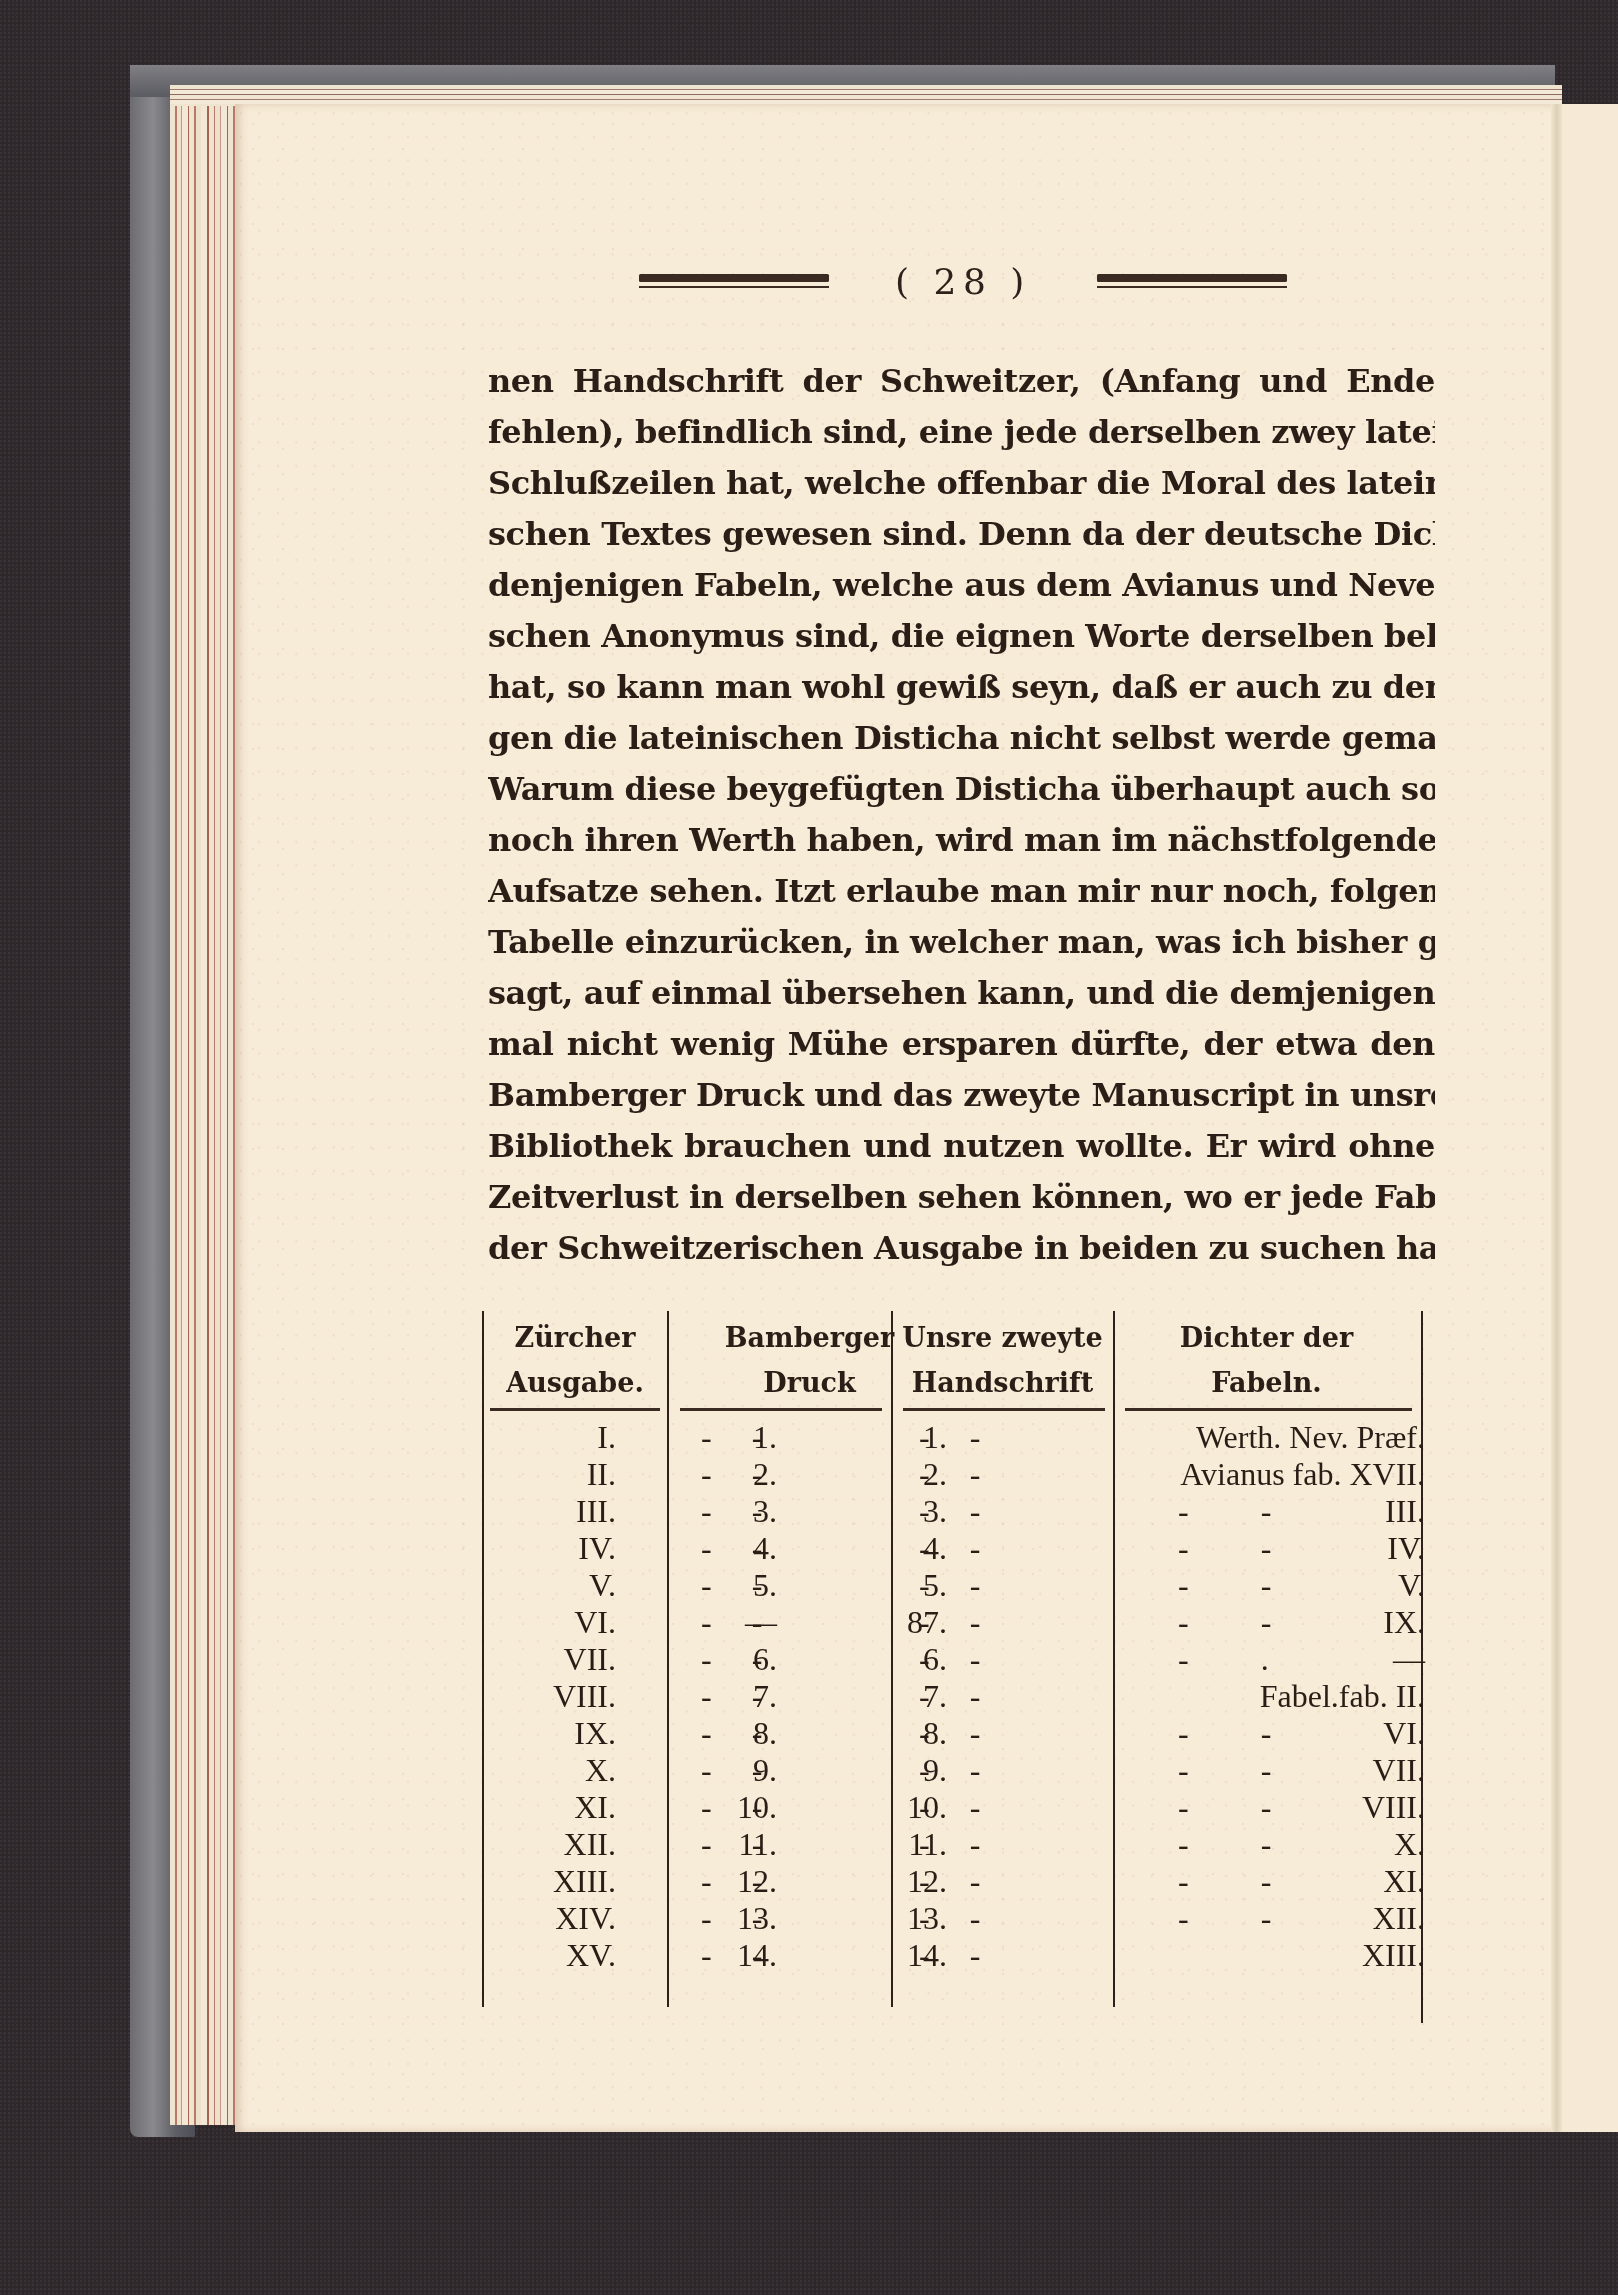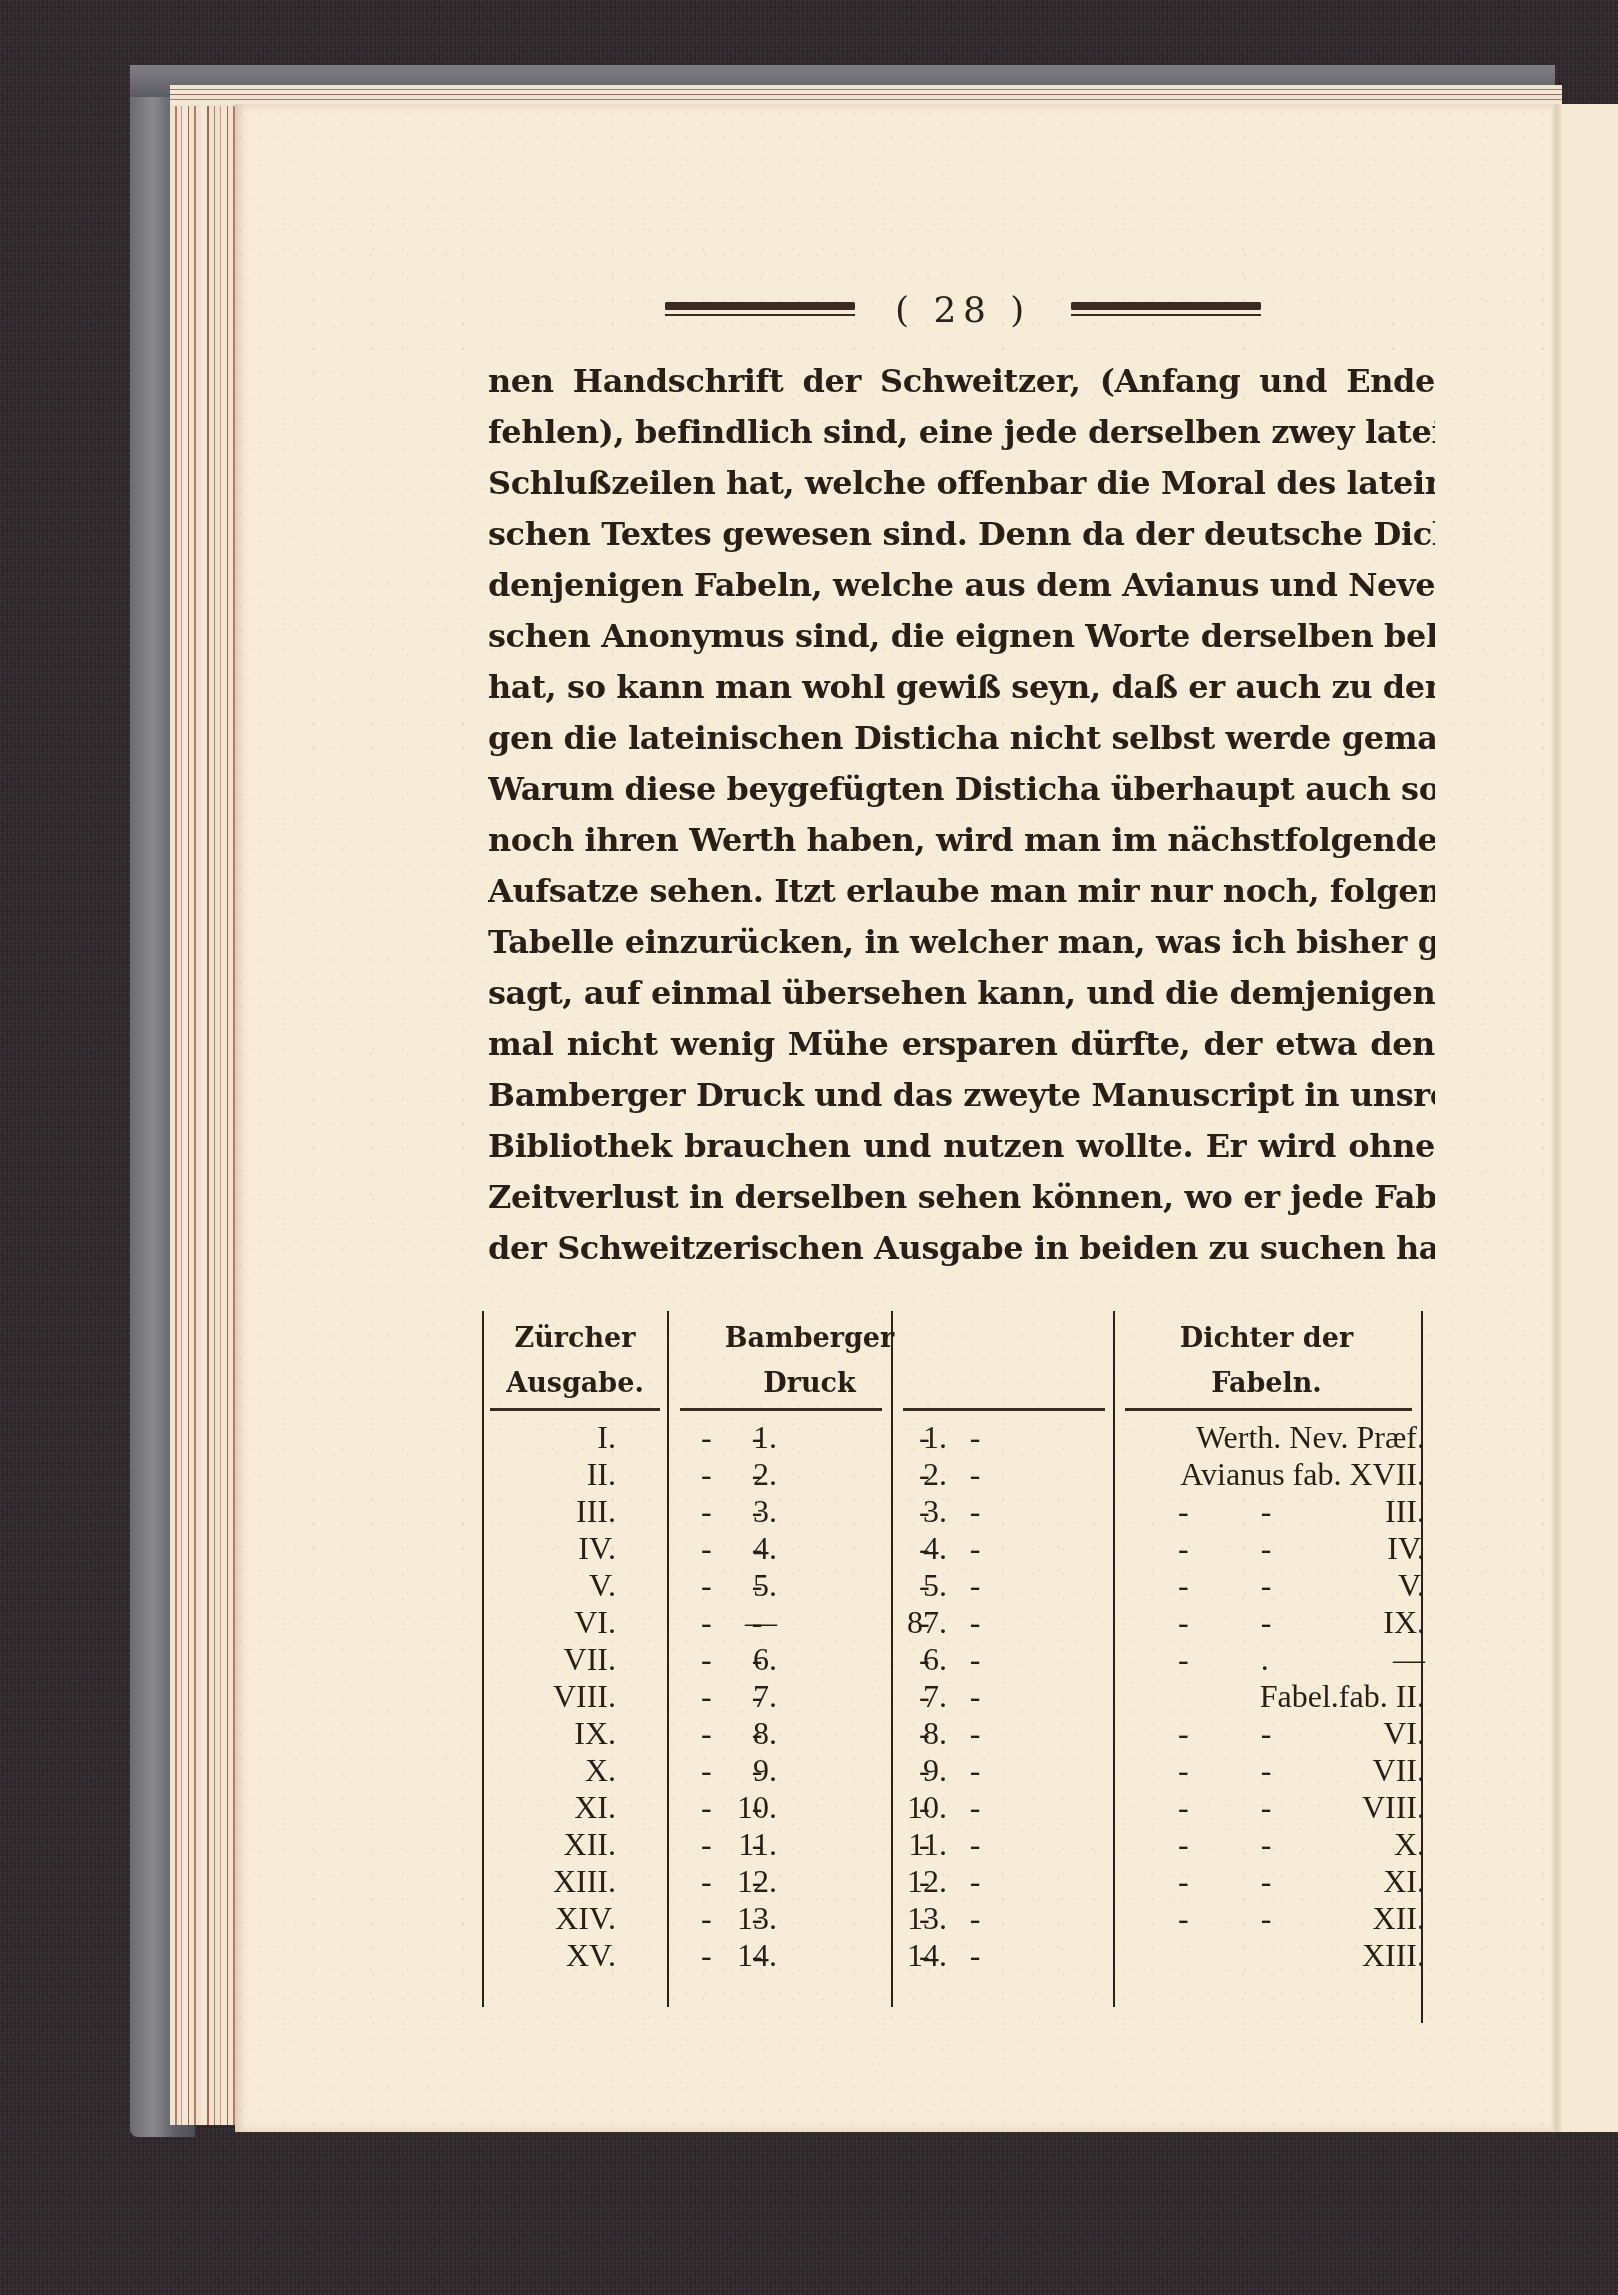--- a/index.html
+++ b/index.html
@@ -49,22 +49,22 @@
     position:absolute; left:1551px; top:104px; width:11.3px; height:2028px;
     background:linear-gradient(90deg,#f2e6d0,#ddd0b8,#efe3cd);
   }
   .next-page {
     position:absolute; left:1562px; top:104px; width:57px; height:2028px;
     background:#f6ead6;
   }
 
   
   .header {
-    position:absolute; left:639px; top:285px; width:648px; height:49px;
-    display:flex; align-items:center; justify-content:center; gap:40px;
+    position:absolute; left:639px; top:257px; width:648px; height:49px;
+    display:flex; align-items:center; justify-content:space-between; gap:40px;
   }
   .rule {
     width:190px; height:18px; position:relative;
   }
   .rule::before { content:""; position:absolute; left:0; right:0; top:1.6px; height:8px; background:#3a2a22; border-radius:1.6px; }
   .rule::after { content:""; position:absolute; left:0; right:0; top:13px; height:2.4px; background:#3a2a22; }
   .page-number {
     font-family:"DejaVu Serif", serif; font-size:36px; color:#2e211b;
     letter-spacing:6.5px;
   }
@@ -149,20 +149,24 @@
   <div class="vline" style="left:939px; height:712px;"></div>
 
   <div class="col-head" style="left:4px; width:178px;">
     <div>Zürcher</div>
     <div>Ausgabe.</div>
   </div>
   <div class="col-head" style="left:188px; width:219px;padding-left:30px;">
     <div>Bamberger</div>
     <div>Druck</div>
   </div>
+  <div class="col-head" style="left:411px; width:219px;">
+    <div>Unsre zweyte</div>
+    <div>Handschrift</div>
+  </div>
   <div class="col-head" style="left:635px; width:299px;">
     <div>Dichter der</div>
     <div>Fabeln.</div>
   </div>
 
   <div class="head-rule" style="left:8px; width:170px;"></div>
   <div class="head-rule" style="left:198px; width:202px;"></div>
   <div class="head-rule" style="left:421px; width:202px;"></div>
   <div class="head-rule" style="left:643px; width:287px;"></div>
 

